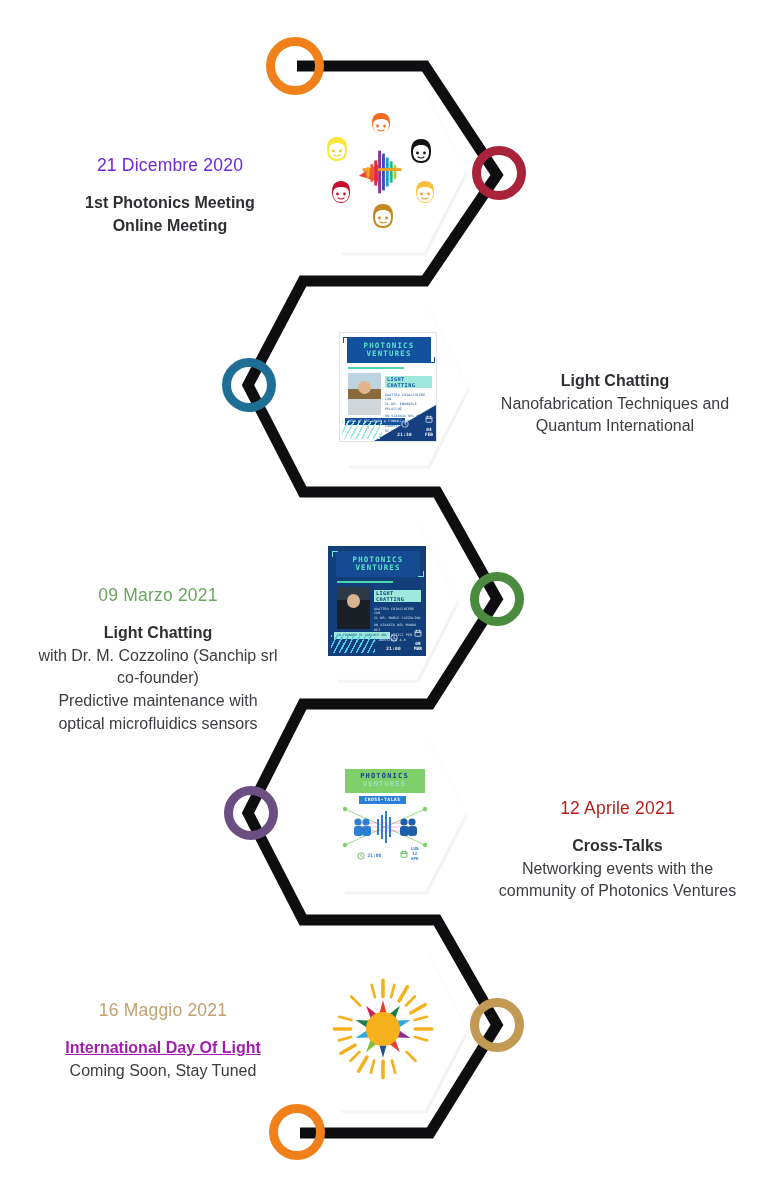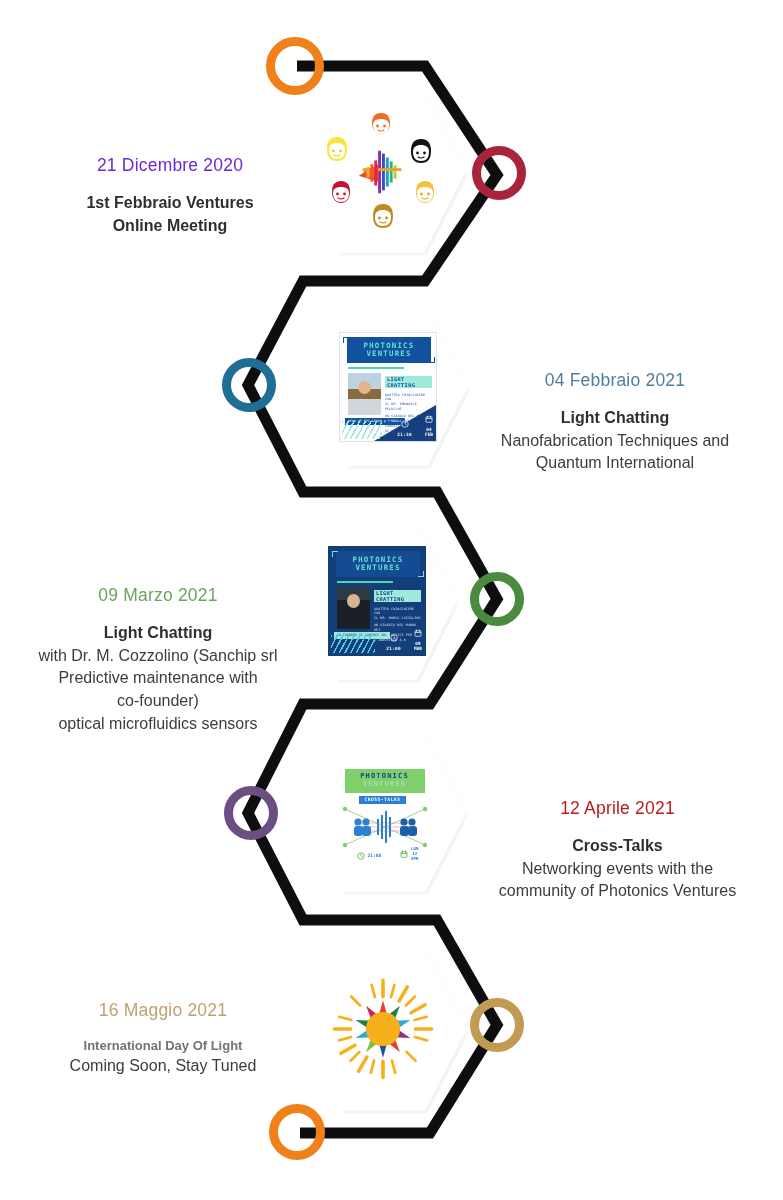--- a/index.html
+++ b/index.html
@@ -399,55 +399,54 @@
   <div class="node-ring" style="left:472px; top:146px; width:54px; height:54px; border:9px solid #A9243A;"></div>
   <div class="node-ring" style="left:222px; top:358px; width:54px; height:54px; border:9px solid #1F6E96;"></div>
   <div class="node-ring" style="left:470px; top:572px; width:54px; height:54px; border:9px solid #4A8B3F;"></div>
   <div class="node-ring" style="left:224px; top:786px; width:54px; height:54px; border:9px solid #6B4F82;"></div>
   <div class="node-ring" style="left:470px; top:998px; width:54px; height:54px; border:9px solid #C29A54;"></div>
   <div class="node-ring" style="left:269px; top:1104px; width:56px; height:56px; border:9px solid #F08019;"></div>
 
   <div class="tblock t-left" style="left:30px; top:155px; width:280px;">
     <div class="date" style="color:#6d28d9;">21 Dicembre 2020</div>
     <div class="title">
-      <div>1st Febbraio Ventures</div>
+      <div>1st Photonics Meeting</div>
       <div>Online Meeting</div>
     </div>
   </div>
 
   <div class="tblock t-right" style="left:460px; top:370px; width:310px;">
-    <div class="date" style="color:#4E7E9E;">04 Febbraio 2021</div>
     <div class="title">Light Chatting</div>
     <div class="desc">
       <div>Nanofabrication Techniques and</div>
       <div>Quantum International</div>
     </div>
   </div>
 
   <div class="tblock t-left" style="left:8px; top:585px; width:300px;">
     <div class="date" style="color:#6AA45E;">09 Marzo 2021</div>
     <div class="title">Light Chatting</div>
     <div class="desc">
       <div>with Dr. M. Cozzolino (Sanchip srl</div>
+      <div>co-founder)</div>
       <div>Predictive maintenance with</div>
-      <div>co-founder)</div>
       <div>optical microfluidics sensors</div>
     </div>
   </div>
 
   <div class="tblock t-right" style="left:465px; top:798px; width:305px;">
     <div class="date" style="color:#b91c1c;">12 Aprile 2021</div>
     <div class="title">Cross-Talks</div>
     <div class="desc">
       <div>Networking events with the</div>
       <div>community of Photonics Ventures</div>
     </div>
   </div>
 
   <div class="tblock t-left" style="left:18px; top:1000px; width:290px;">
     <div class="date" style="color:#C2A070;">16 Maggio 2021</div>
-    <div class="title" style="color:#737373; font-size:13px;">International Day Of Light</div>
+    <div class="title" style="color:#a21caf; font-size:16px;text-decoration:underline;">International Day Of Light</div>
     <div class="desc">
       <div>Coming Soon, Stay Tuned</div>
     </div>
   </div>
 
 </div>
 
 </body></html>

